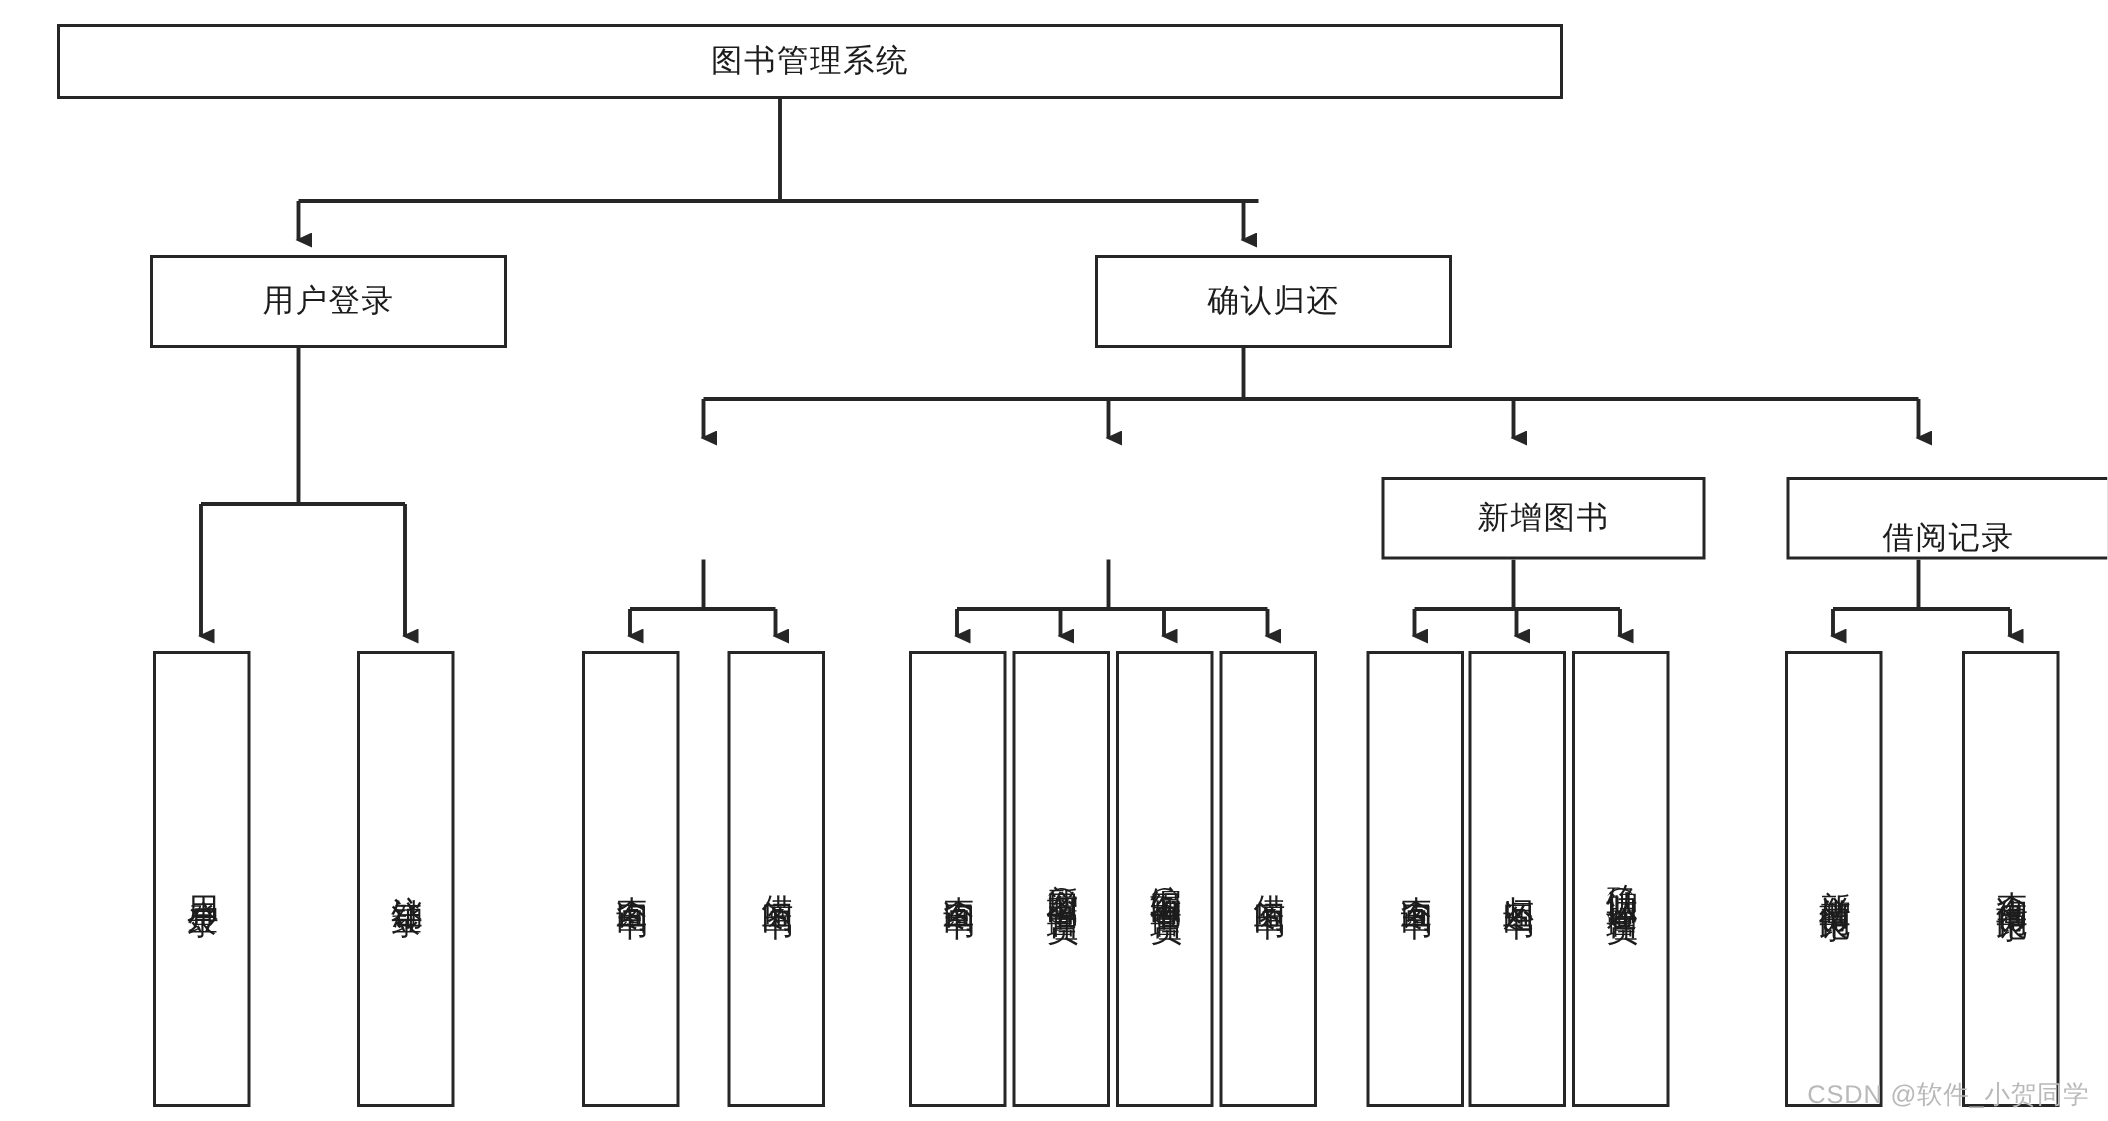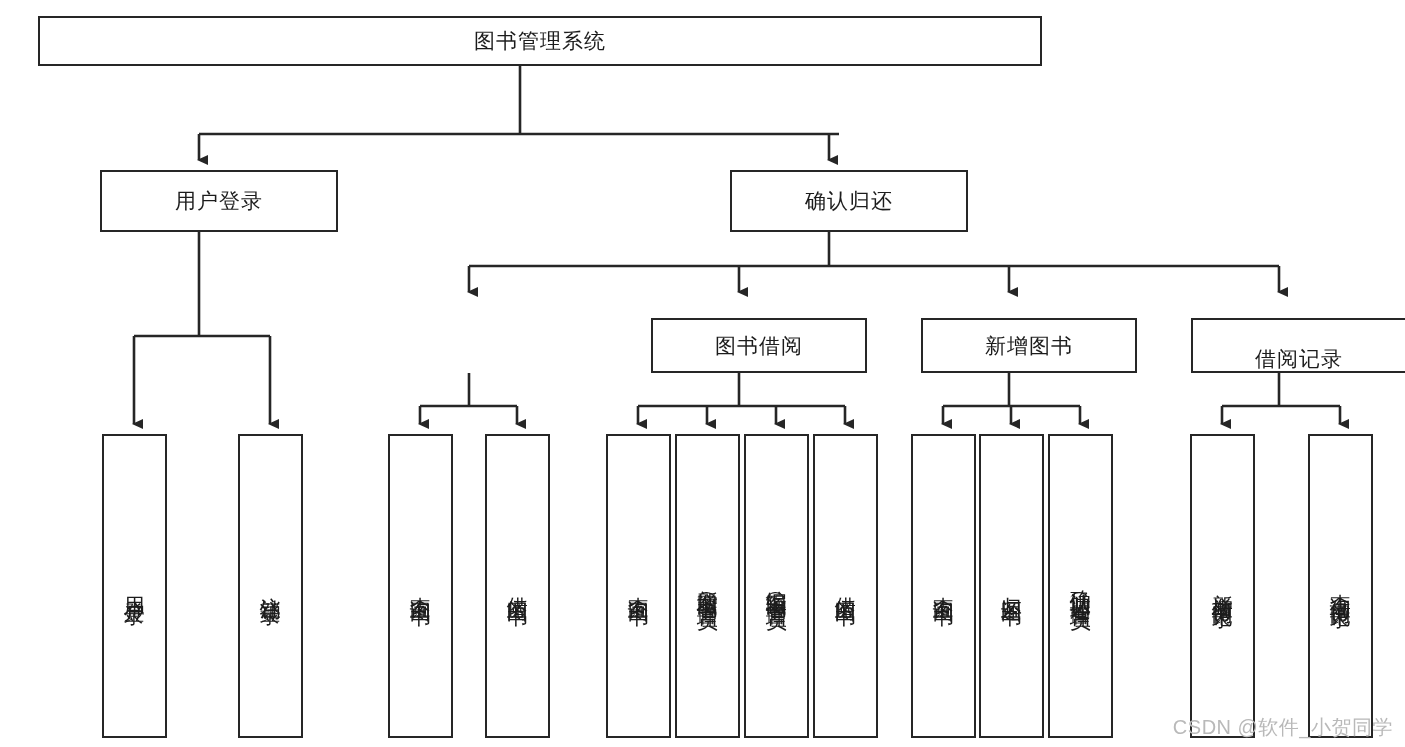--- a/index.html
+++ b/index.html
@@ -53,21 +53,21 @@
     font-size: 21px;
     line-height: 1.32;
     letter-spacing: 3px;
     white-space: nowrap;
     color: #1c1c1c;
   }
   #watermark {
     position: absolute;
     right: 12px;
     bottom: 6px;
-    font-size: 20px;
+    font-size: 17px;
     color: #b9b9b9;
     white-space: nowrap;
     z-index: 6;
     letter-spacing: 0.5px;
   }
 </style>
 </head>
 <body>
 
 <div id="diagram-root">
@@ -126,23 +126,20 @@
     <span>图书管理系统</span>
   </div>
 
   <div class="node node-h" style="left:80px; top:170px; width:238px; height:62px;">
     <span>用户登录</span>
   </div>
   <div class="node node-h" style="left:710px; top:170px; width:238px; height:62px;">
     <span>确认归还</span>
   </div>
 
-  <div class="node node-h" style="left:631px; top:318px; width:216px; height:55px;">
-    <span>图书借阅</span>
-  </div>
   <div class="node node-h" style="left:901px; top:318px; width:216px; height:55px;">
     <span>新增图书</span>
   </div>
   <div class="node node-h" style="left:1171px; top:318px; width:216px; height:55px;align-items:flex-end;">
     <span>借阅记录</span>
   </div>
 
   <div class="node node-v" style="left:102px; top:434px; width:65px; height:304px;">
     <span class="vtext">用户登录</span>
   </div>

